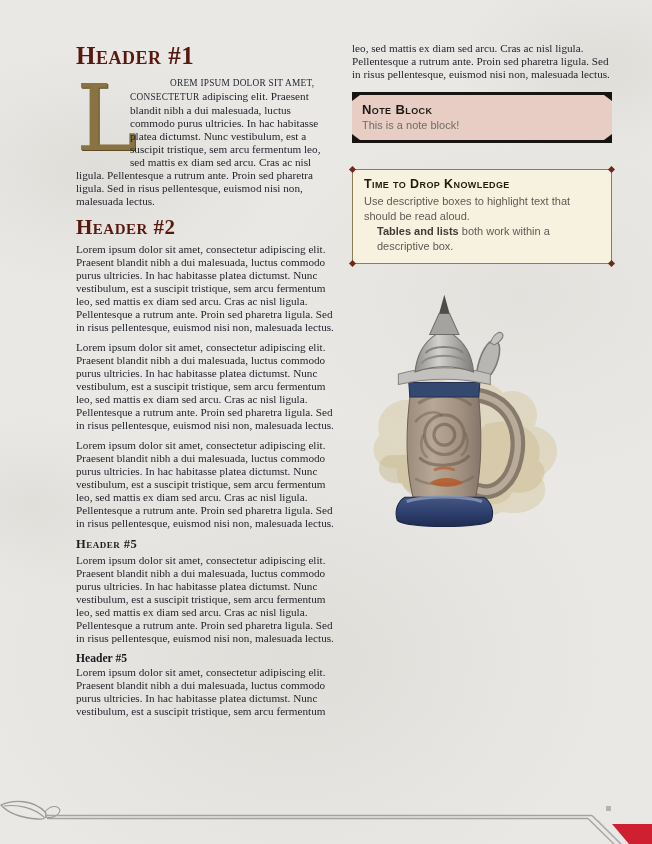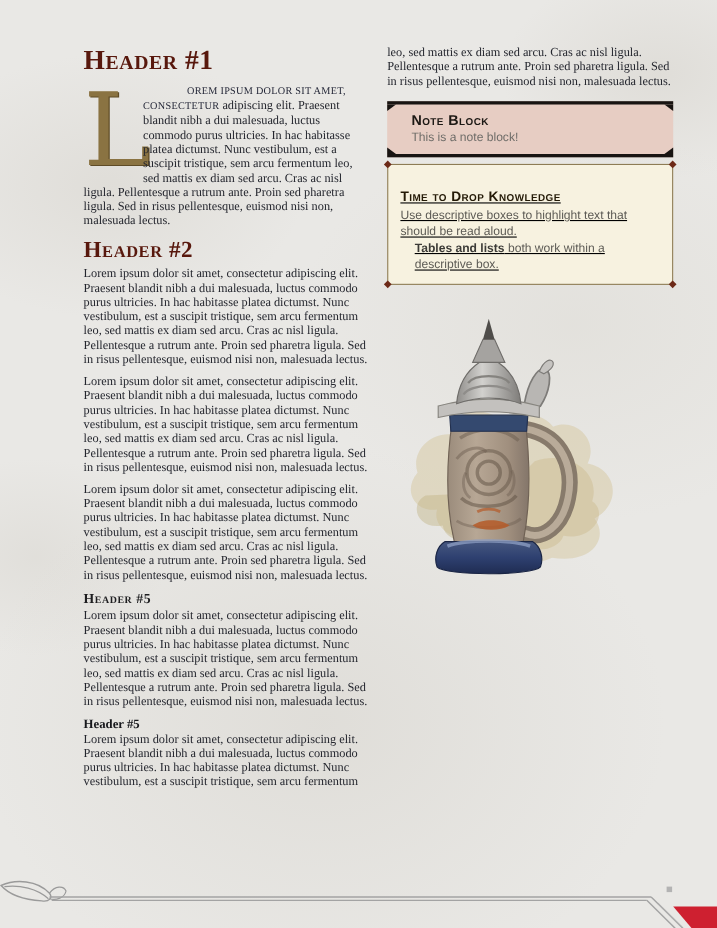--- a/index.html
+++ b/index.html
@@ -28,32 +28,32 @@
     float:left;width:46px;font-size:92px;line-height:78px;
     font-family:"DejaVu Serif",serif;color:#8a7342;margin:4px 8px 0 0;
     text-shadow:1px 1px 0 #5e4b26;
   }
   .lead{text-transform:uppercase;font-size:9.3px;letter-spacing:.25px;color:#1f2233;margin-left:40px;}
 
   .rc-start{margin-top:28px;}
 
   
   .note{position:relative;background:#e7cdc3;border-top:3px solid #181412;border-bottom:3px solid #181412;
-        padding:7px 22px 9px;margin:11px 0 0;}
+        padding:7px 10px 9px;margin:11px 0 0;}
   .note .tri{position:absolute;width:0;height:0;border-style:solid;}
   .note .tl{top:0;left:0;border-width:6px 8px 0 0;border-color:#181412 transparent transparent transparent;}
   .note .tr{top:0;right:0;border-width:6px 0 0 8px;border-color:#181412 transparent transparent transparent;}
   .note .bl{bottom:0;left:0;border-width:0 8px 6px 0;border-color:transparent transparent #181412 transparent;}
   .note .br{bottom:0;right:0;border-width:0 0 6px 8px;border-color:transparent transparent #181412 transparent;}
   .note-title{font-family:"Liberation Sans",sans-serif;font-variant:small-caps;font-weight:700;
               font-size:13px;color:#1c1814;letter-spacing:.4px;margin:0;}
   .note-body{font-family:"Liberation Sans",sans-serif;font-size:11px;color:#6f6d69;margin:2px 0 0;}
 
   
-  .desc{position:relative;background:#f7f2e0;border:1px solid #8d7c55;padding:22px 11px 9px;margin:6px 0 0;text-decoration:underline;}
+  .desc{position:relative;background:#f7f2e0;border:1px solid #8d7c55;padding:7px 11px 9px;margin:26px 0 0;}
   .desc .dot{position:absolute;width:5px;height:5px;background:#6d2a18;transform:rotate(45deg);}
   .desc .d-tl{top:-3px;left:-3px;} .desc .d-tr{top:-3px;right:-3px;}
   .desc .d-bl{bottom:-3px;left:-3px;} .desc .d-br{bottom:-3px;right:-3px;}
   .desc-title{font-family:"Liberation Sans",sans-serif;font-variant:small-caps;font-weight:700;
               font-size:12.5px;color:#241a07;letter-spacing:.4px;margin:0;}
   .desc-body{font-family:"Liberation Sans",sans-serif;font-size:11px;color:#5d5b55;line-height:15px;margin:3px 0 0;}
   .desc-indent{font-family:"Liberation Sans",sans-serif;font-size:11px;color:#5d5b55;line-height:15px;margin:0;padding-left:13px;}
   .desc b{color:#3c3b37;}
 
   .stein-wrap{margin:14px 0 0 8px;}

